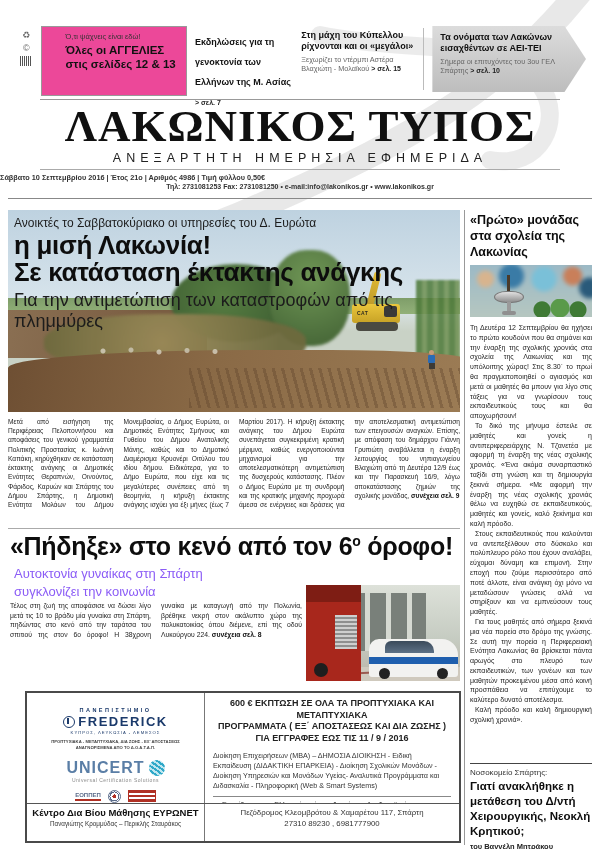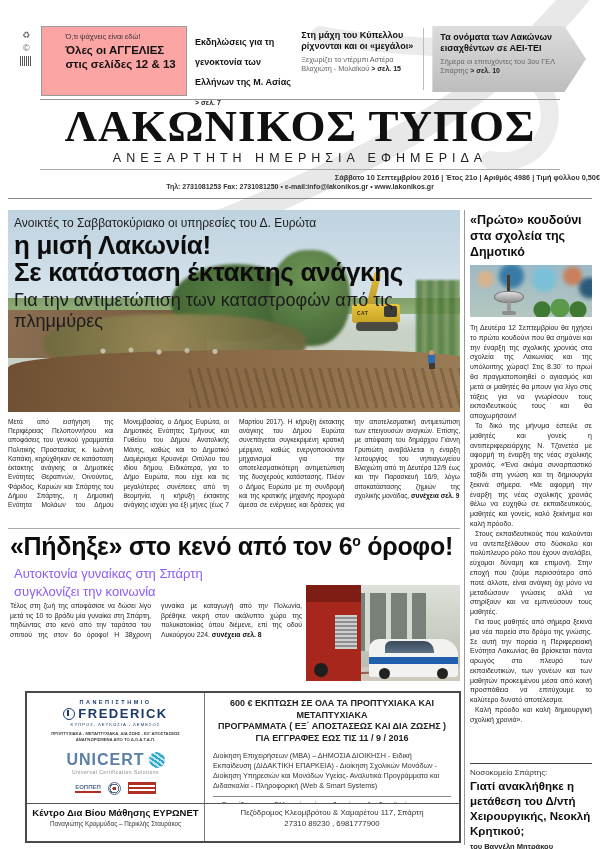--- a/index.html
+++ b/index.html
@@ -4,41 +4,41 @@
 <style>
   html,body{margin:0;padding:0;background:#e8e8e8;}
   .page{position:relative;width:600px;height:849px;background:#fff;margin:0 auto;
         font-family:"Liberation Sans",sans-serif;color:#1a1a1a;overflow:hidden;}
   
   .wm{position:absolute;top:0;left:0;z-index:0;opacity:.55;}
   
   .topbar{position:absolute;top:26px;left:20px;width:566px;height:70px;display:flex;gap:8px;z-index:2;}
   .spine{width:14px;display:flex;flex-direction:column;align-items:center;gap:3px;color:#666;font-size:9px;padding-top:4px;}
   .barcode{width:12px;height:10px;background:repeating-linear-gradient(90deg,#555 0 1px,#fff 1px 2px);}
-  .clsbox{border:1.5px solid #999;width:126px;padding:5px 8px 4px 24px;background:#fca5a5;}
+  .clsbox{border:1.5px solid #999;width:126px;padding:5px 8px 4px 24px;background:#ec4899;}
   .clsbox .l1{font-size:7.5px;color:#333;margin-bottom:2px;}
   .clsbox .l2,.clsbox .l3{font-size:11.5px;font-weight:bold;color:#111;line-height:1.25;}
   .teaser{line-height:1.25;}
   .t1{width:110px;padding-top:4px;}
   .t2{width:128px;padding-top:4px;}
   .t-title{font-size:9px;font-weight:bold;color:#111;}
   .t-sub{font-size:7.3px;color:#666;margin-top:2px;line-height:1.3;}
   .pg{font-weight:bold;color:#222;font-size:7px;}
   .vsep{width:1px;background:#bbb;height:62px;margin-top:2px;}
   .t3{width:168px;background:linear-gradient(#dcdcdc,#bdbdbd);
       clip-path:polygon(0 0,86% 0,100% 50%,86% 100%,0 100%);
       padding:6px 26px 6px 8px;box-sizing:border-box;height:66px;}
   .hr1{position:absolute;top:99px;left:40px;width:520px;border-top:1px solid #999;z-index:2;}
   
   .mast-title{position:absolute;top:100px;left:0;width:600px;text-align:center;
       font-family:"Liberation Serif",serif;font-weight:bold;font-size:45px;letter-spacing:1px;color:#101010;z-index:2;}
   .mast-sub{position:absolute;top:151px;left:0;width:600px;text-align:center;
       font-size:12.5px;letter-spacing:5px;color:#222;z-index:2;}
   .hr2{position:absolute;top:169px;left:40px;width:520px;border-top:1px solid #aaa;z-index:2;}
-  .dateline{position:absolute;top:173px;left:0;width:600px;text-align:right;font-size:7.3px;font-weight:bold;color:#333;z-index:2;}
+  .dateline{position:absolute;top:173px;left:0;width:600px;text-align:left;font-size:7.3px;font-weight:bold;color:#333;z-index:2;}
   .contact{position:absolute;top:183px;left:0;width:600px;text-align:center;font-size:7px;font-weight:bold;color:#333;z-index:2;}
   .hr3{position:absolute;top:198px;left:8px;width:584px;border-top:1px solid #888;z-index:2;}
   
   .lead-photo{position:absolute;left:8px;top:210px;width:452px;height:202px;overflow:hidden;z-index:1;
       background:linear-gradient(#bed2e0 0%,#d9e5ec 48%,#cfd8d0 56%,#c9d2c6 60%);}
   .ph-field{position:absolute;top:88px;left:0;width:100%;height:16px;background:linear-gradient(#6f9152,#86a866);opacity:.85;}
   .ph-water{position:absolute;top:100px;left:0;width:44%;height:48px;background:linear-gradient(100deg,#8a6f52,#7a5d42 70%);border-radius:0 20px 0 0;}
   .ph-tree1{position:absolute;top:54px;left:36%;width:130px;height:78px;border-radius:50%;
       background:radial-gradient(circle at 40% 40%,#567d41,#3f5f33 75%);filter:blur(1.5px);}
   .ph-tree2{position:absolute;top:40px;left:58%;width:80px;height:96px;border-radius:45%;
@@ -92,21 +92,21 @@
   .fp-truck{position:absolute;left:0;top:0;width:36%;height:100%;background:linear-gradient(#7e1d14 0 18%,#a8271c 18%);}
   .fp-shutter{position:absolute;right:4px;top:30px;width:40%;height:34px;background:repeating-linear-gradient(0deg,#cfcfcf 0 2px,#8f8f8f 2px 4px);}
   .fp-wheel{position:absolute;bottom:4px;left:8px;width:14px;height:14px;border-radius:50%;background:#1e1e1e;}
   .fp-police{position:absolute;right:2px;bottom:4px;width:58%;height:38px;background:#f2f2f0;border-radius:10px 16px 3px 3px;}
   .fp-pwin{position:absolute;left:18%;top:2px;width:55%;height:12px;background:linear-gradient(#3a4a5a,#5d7186);border-radius:6px 10px 0 0;}
   .fp-pstripe{position:absolute;left:0;top:18px;width:100%;height:7px;background:#1f5fae;}
   .fp-pwheel{position:absolute;bottom:-2px;width:11px;height:11px;border-radius:50%;background:#222;}
   
   .ad{position:absolute;left:25px;top:691px;width:436px;height:152px;border:2px solid #4a4a4a;z-index:2;
       display:grid;grid-template-columns:178px 1fr;grid-template-rows:1fr 38px;background:#fff;box-sizing:border-box;}
-  .ad-left{border-right:1px solid #777;padding:6px 4px 2px 4px;text-align:center;overflow:hidden;}
+  .ad-left{border-right:1px solid #777;padding:14px 4px 2px 4px;text-align:center;overflow:hidden;}
   .fr-small{font-size:5.5px;letter-spacing:2.5px;color:#1b3a6b;font-weight:bold;}
   .fr-row{display:flex;align-items:center;justify-content:center;gap:3px;margin-top:1px;}
   .fr-circ{width:10px;height:10px;border:1.5px solid #1b3a6b;border-radius:50%;position:relative;}
   .fr-circ::after{content:"";position:absolute;left:3px;top:1px;width:2px;height:6px;background:#1b3a6b;}
   .fr-name{font-size:13px;font-weight:bold;color:#1b3a6b;letter-spacing:1.5px;}
   .fr-loc{font-size:4.2px;color:#1b3a6b;letter-spacing:1px;margin-top:1px;}
   .fr-accr{font-size:4.2px;color:#444;font-weight:bold;margin-top:4px;line-height:1.5;}
   .uni-row{display:flex;align-items:center;justify-content:center;gap:4px;margin-top:7px;}
   .uni-name{font-size:16px;font-weight:bold;color:#5a7ea6;letter-spacing:1px;}
   .uni-globe{width:16px;height:16px;border-radius:50%;
@@ -323,21 +323,21 @@
       </div>
       <div class="ad-b-right">
         <div class="ad-addr">Πεζόδρομος Κλεομβρότου &amp; Χαμαρέτου 117, Σπάρτη</div>
         <div class="ad-phones">27310 89230 , 6981777900</div>
       </div>
     </div>
   </div>
 
   <div class="vrule"></div>
   <div class="sb">
-    <div class="sb-headline">«Πρώτο» κουδούνι στα σχολεία της Δημοτικό</div>
+    <div class="sb-headline">«Πρώτο» μονάδας στα σχολεία της Λακωνίας</div>
     <div class="sb-photo">
       <div class="sb-crowd"></div>
       <div class="sb-chalice">
         <div class="sb-cross"></div>
         <div class="sb-bowl"></div>
         <div class="sb-stem"></div>
         <div class="sb-base"></div>
       </div>
       <div class="sb-leaves"></div>
     </div>

